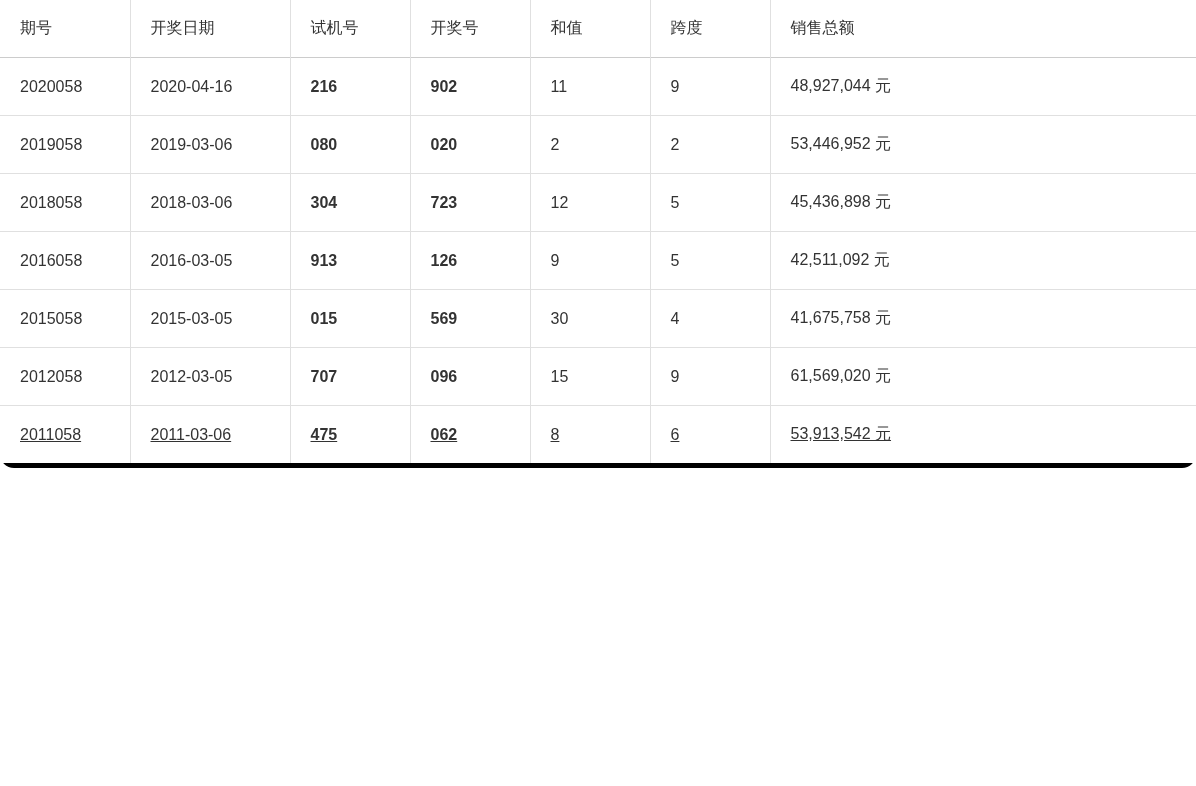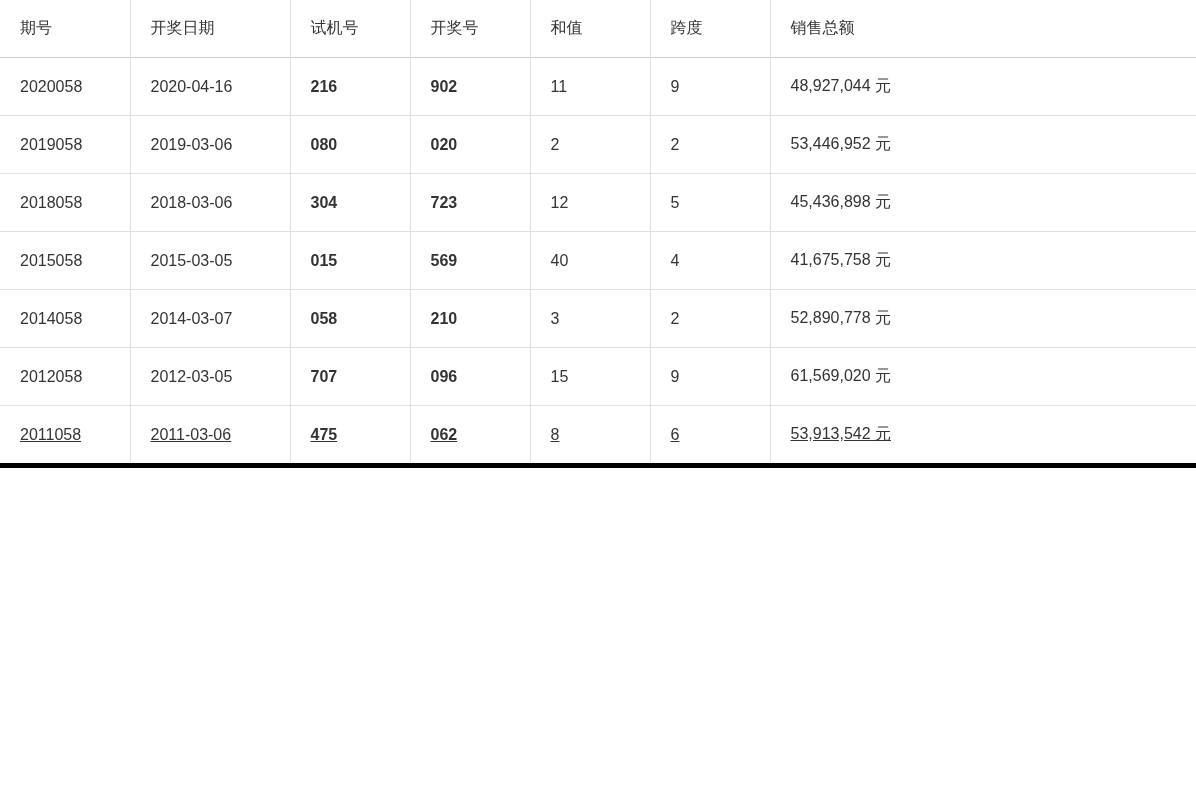--- a/index.html
+++ b/index.html
@@ -13,20 +13,21 @@
       font-family: -apple-system, BlinkMacSystemFont, "PingFang SC", "Helvetica Neue", Arial, sans-serif;
       font-size: 16px;
       color: #333;
       width: 1196px;
       min-height: 786px;
     }
 
     .table-container {
       width: 100%;
       overflow: hidden;
+      border-radius: 14px;
     }
 
     table {
       width: 100%;
       border-collapse: collapse;
       table-layout: fixed;
     }
 
     thead tr {
       border-bottom: 1.5px solid #ccc;
@@ -127,36 +128,36 @@
         <tr>
           <td>2018058</td>
           <td>2018-03-06</td>
           <td class="bold">304</td>
           <td class="bold">723</td>
           <td>12</td>
           <td>5</td>
           <td>45,436,898 元</td>
         </tr>
         <tr>
+          <td>2016058</td>
+          <td>2016-03-05</td>
+          <td class="bold">913</td>
+          <td class="bold">126</td>
+          <td>9</td>
+          <td>5</td>
+          <td>42,511,092 元</td>
+        </tr>
+        <tr>
           <td>2015058</td>
           <td>2015-03-05</td>
           <td class="bold">015</td>
           <td class="bold">569</td>
-          <td>40</td>
+          <td>30</td>
           <td>4</td>
           <td>41,675,758 元</td>
-        </tr>
-        <tr>
-          <td>2014058</td>
-          <td>2014-03-07</td>
-          <td class="bold">058</td>
-          <td class="bold">210</td>
-          <td>3</td>
-          <td>2</td>
-          <td>52,890,778 元</td>
         </tr>
         <tr>
           <td>2012058</td>
           <td>2012-03-05</td>
           <td class="bold">707</td>
           <td class="bold">096</td>
           <td>15</td>
           <td>9</td>
           <td>61,569,020 元</td>
         </tr>

